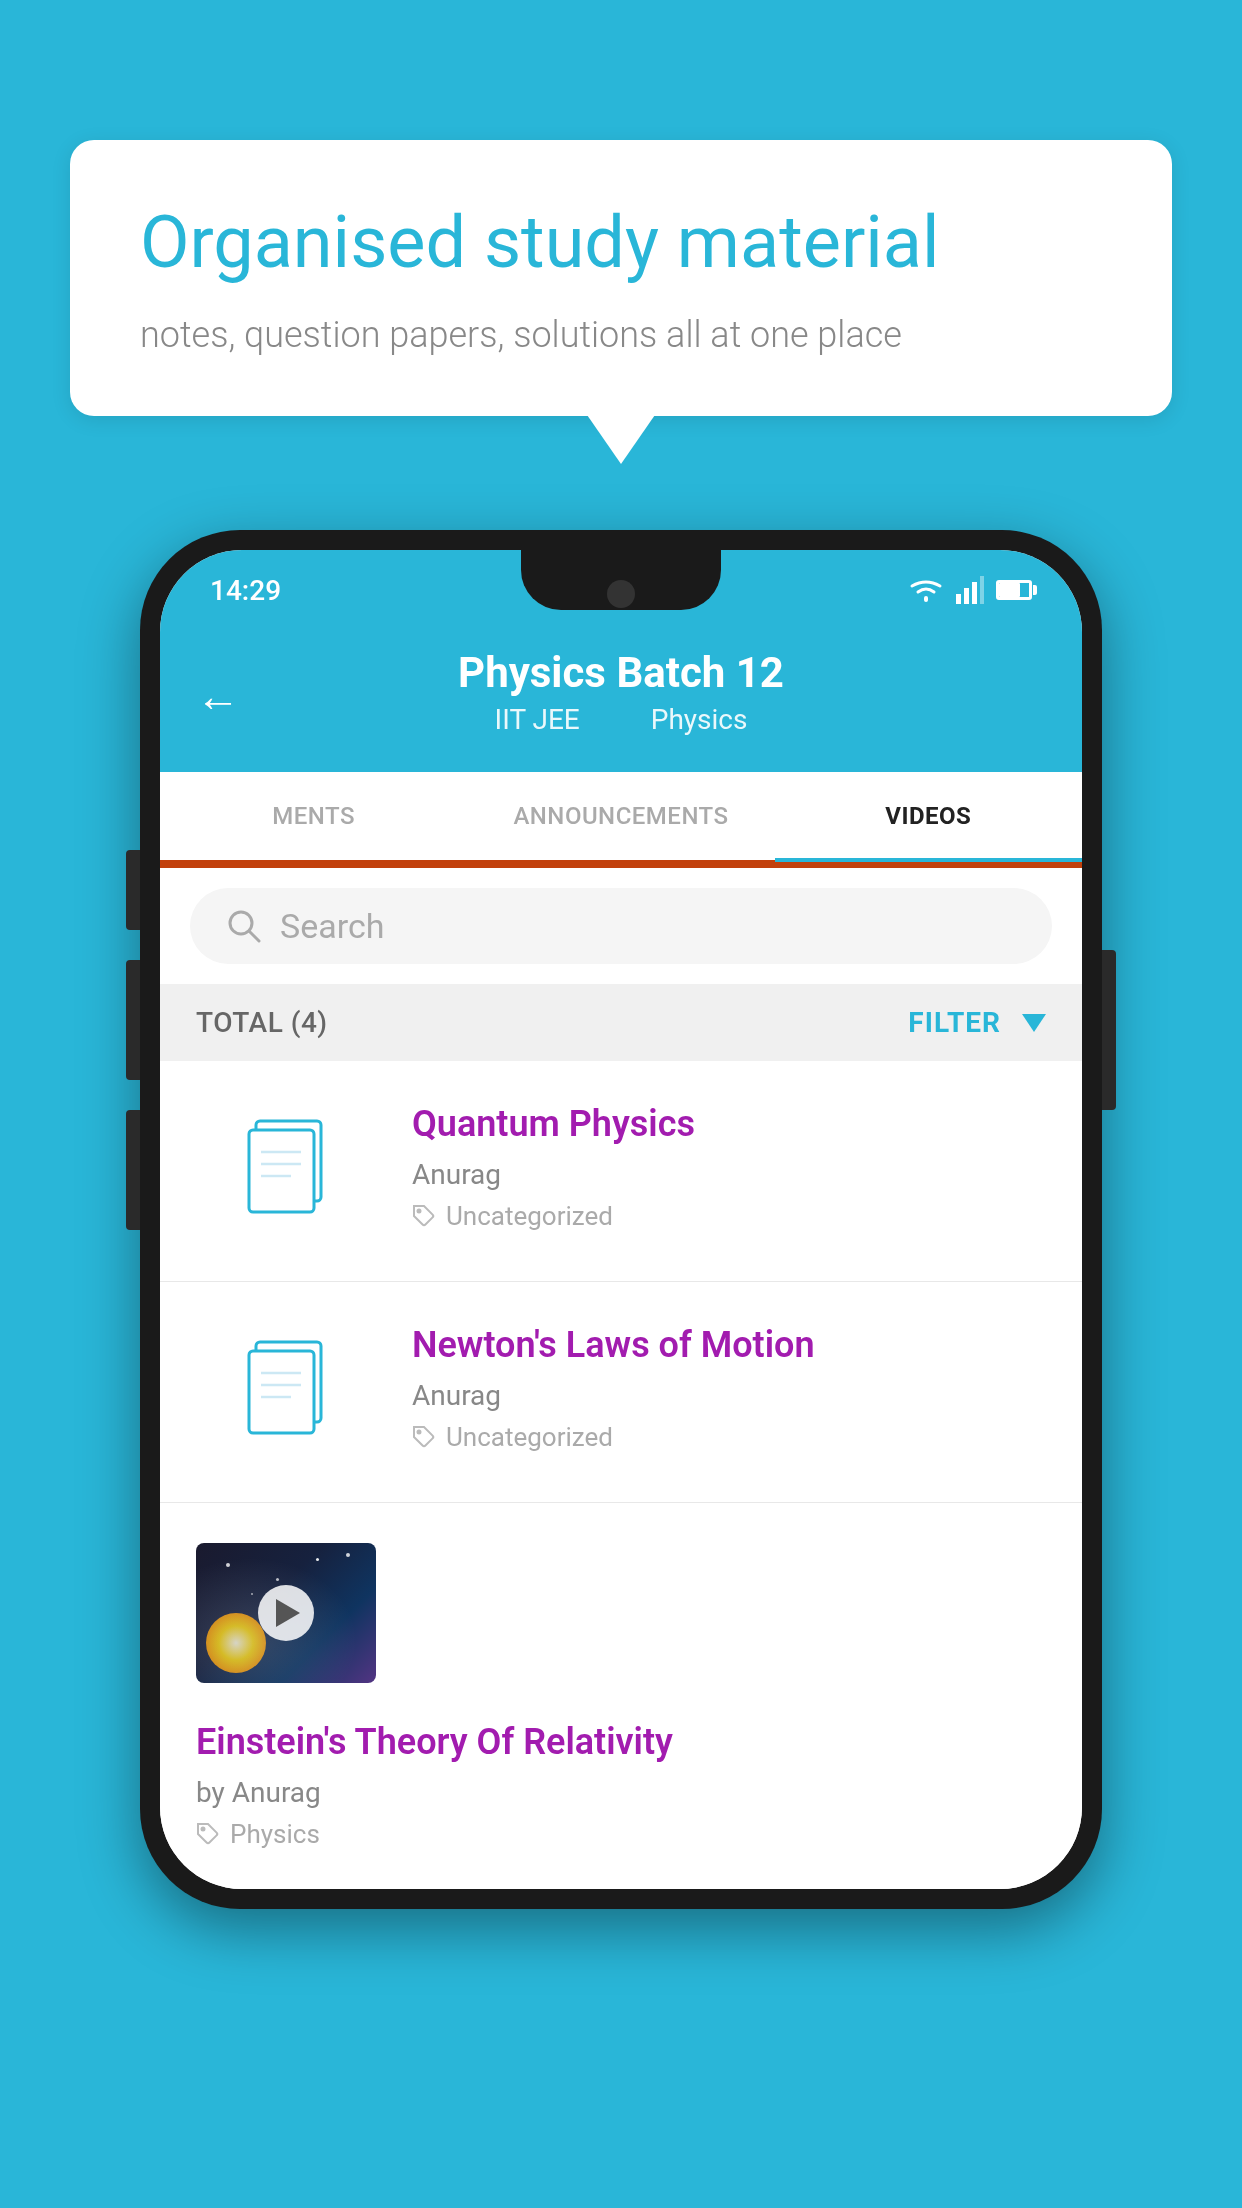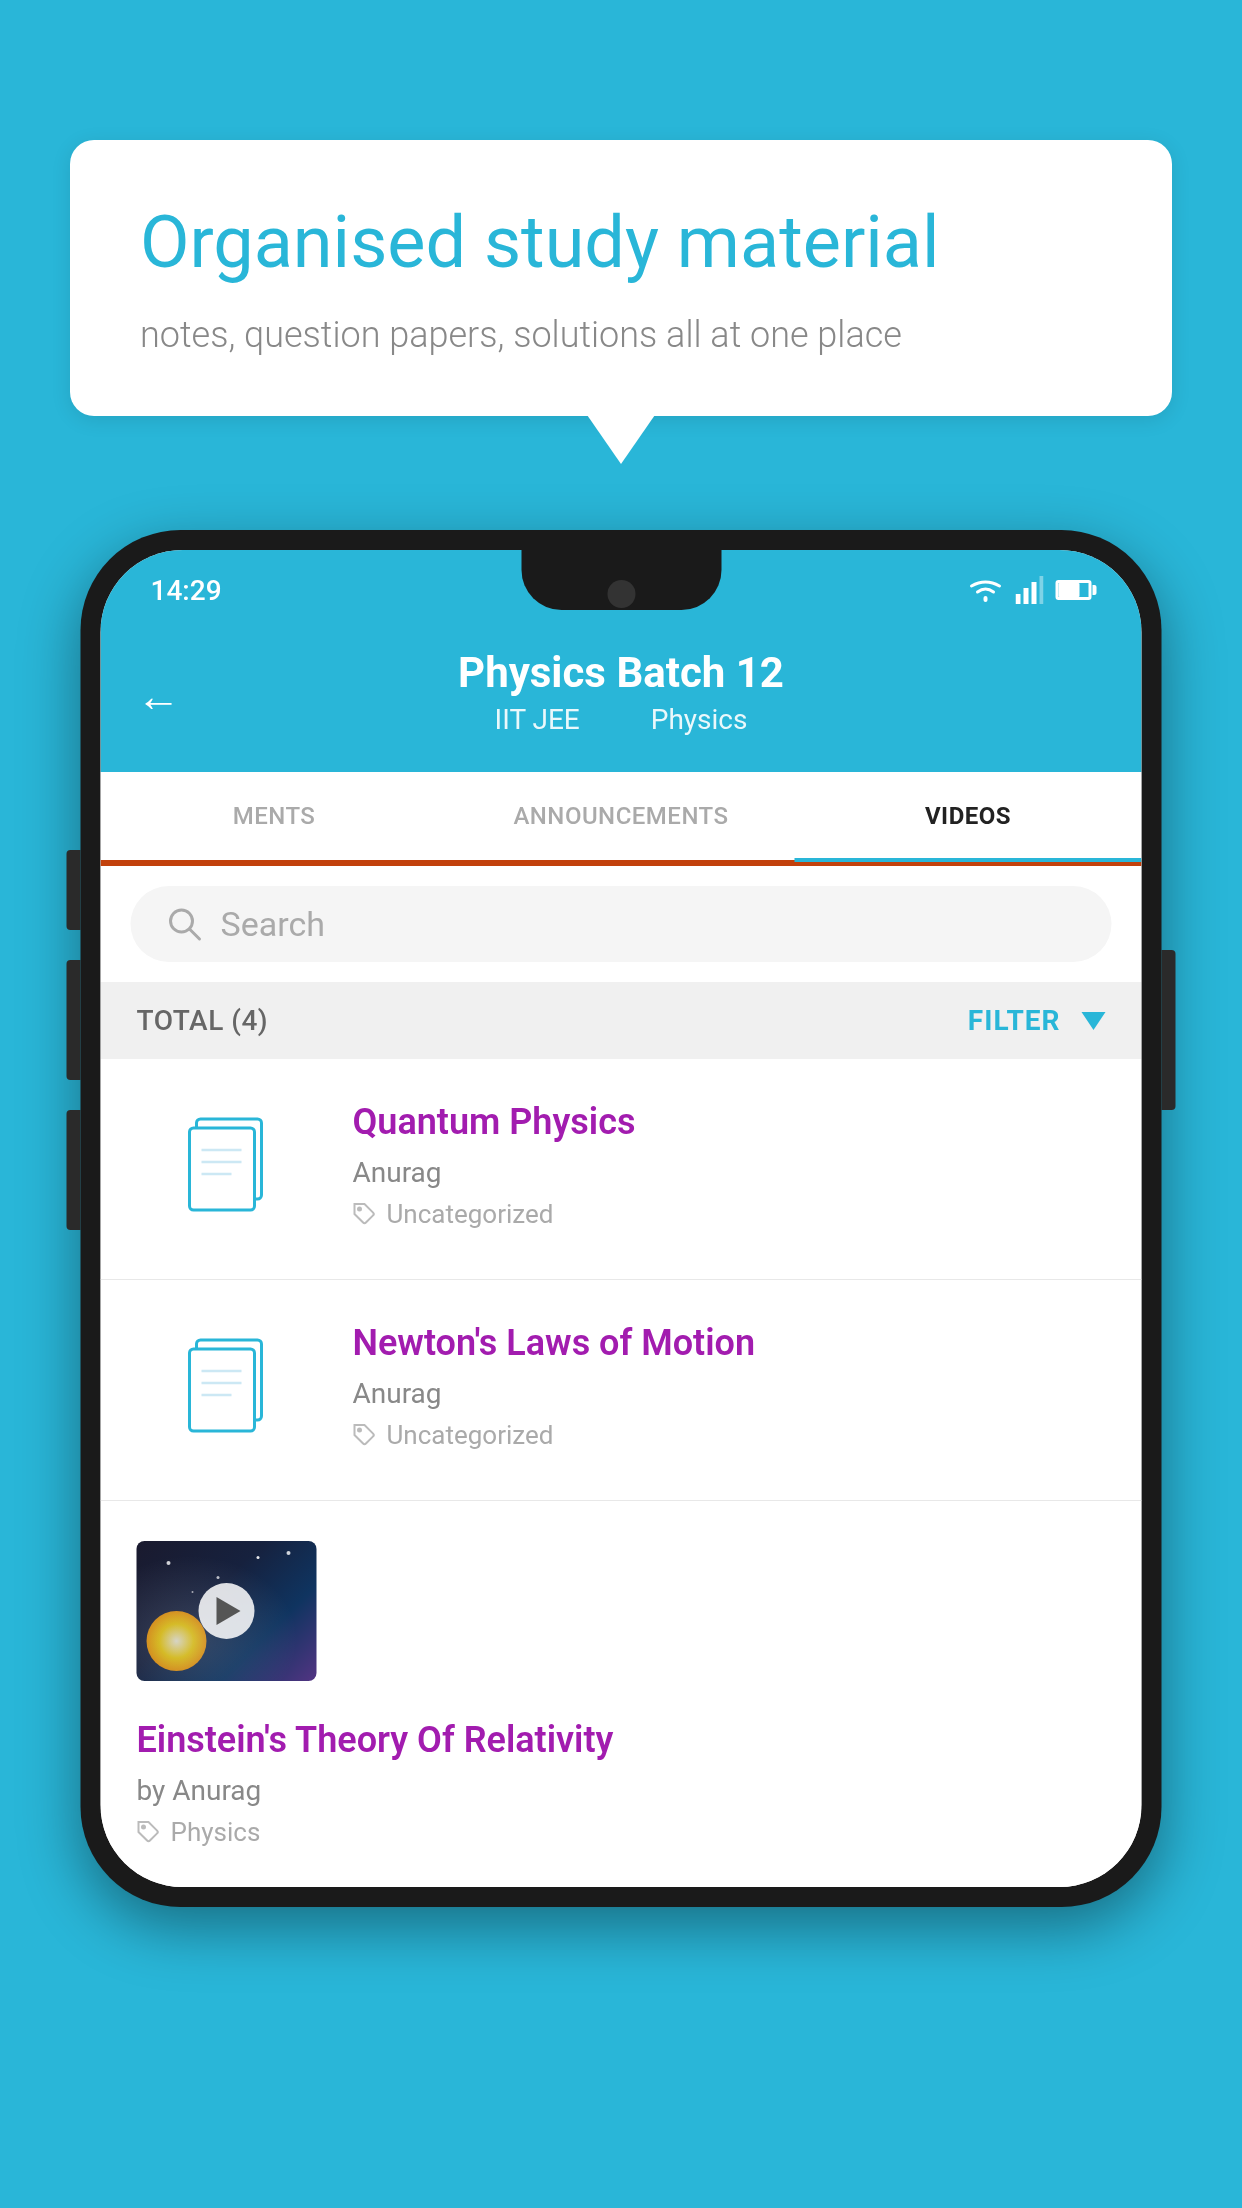--- a/index.html
+++ b/index.html
@@ -55,21 +55,21 @@
       font-size: 36px;
       font-weight: 300;
     }
 
     
     .phone-wrapper {
       position: absolute;
       top: 530px;
       left: 50%;
       transform: translateX(-50%);
-      width: 1081px;
+      width: 962px;
     }
 
     .phone-frame {
       background: #1a1a1a;
       border-radius: 100px;
       padding: 20px;
       box-shadow: 0 20px 60px rgba(0,0,0,0.4);
       position: relative;
     }
 
@@ -232,21 +232,21 @@
     }
 
     .header-subtitle span {
       margin: 0 16px;
     }
 
     
     .tabs {
       background: white;
       display: flex;
-      border-bottom: 6px solid #c2410c;
+      border-bottom: 8px solid #c2410c;
     }
 
     .tab {
       flex: 1;
       text-align: center;
       padding: 30px 10px;
       font-size: 24px;
       font-weight: 500;
       color: #aaa;
       letter-spacing: 0.5px;

